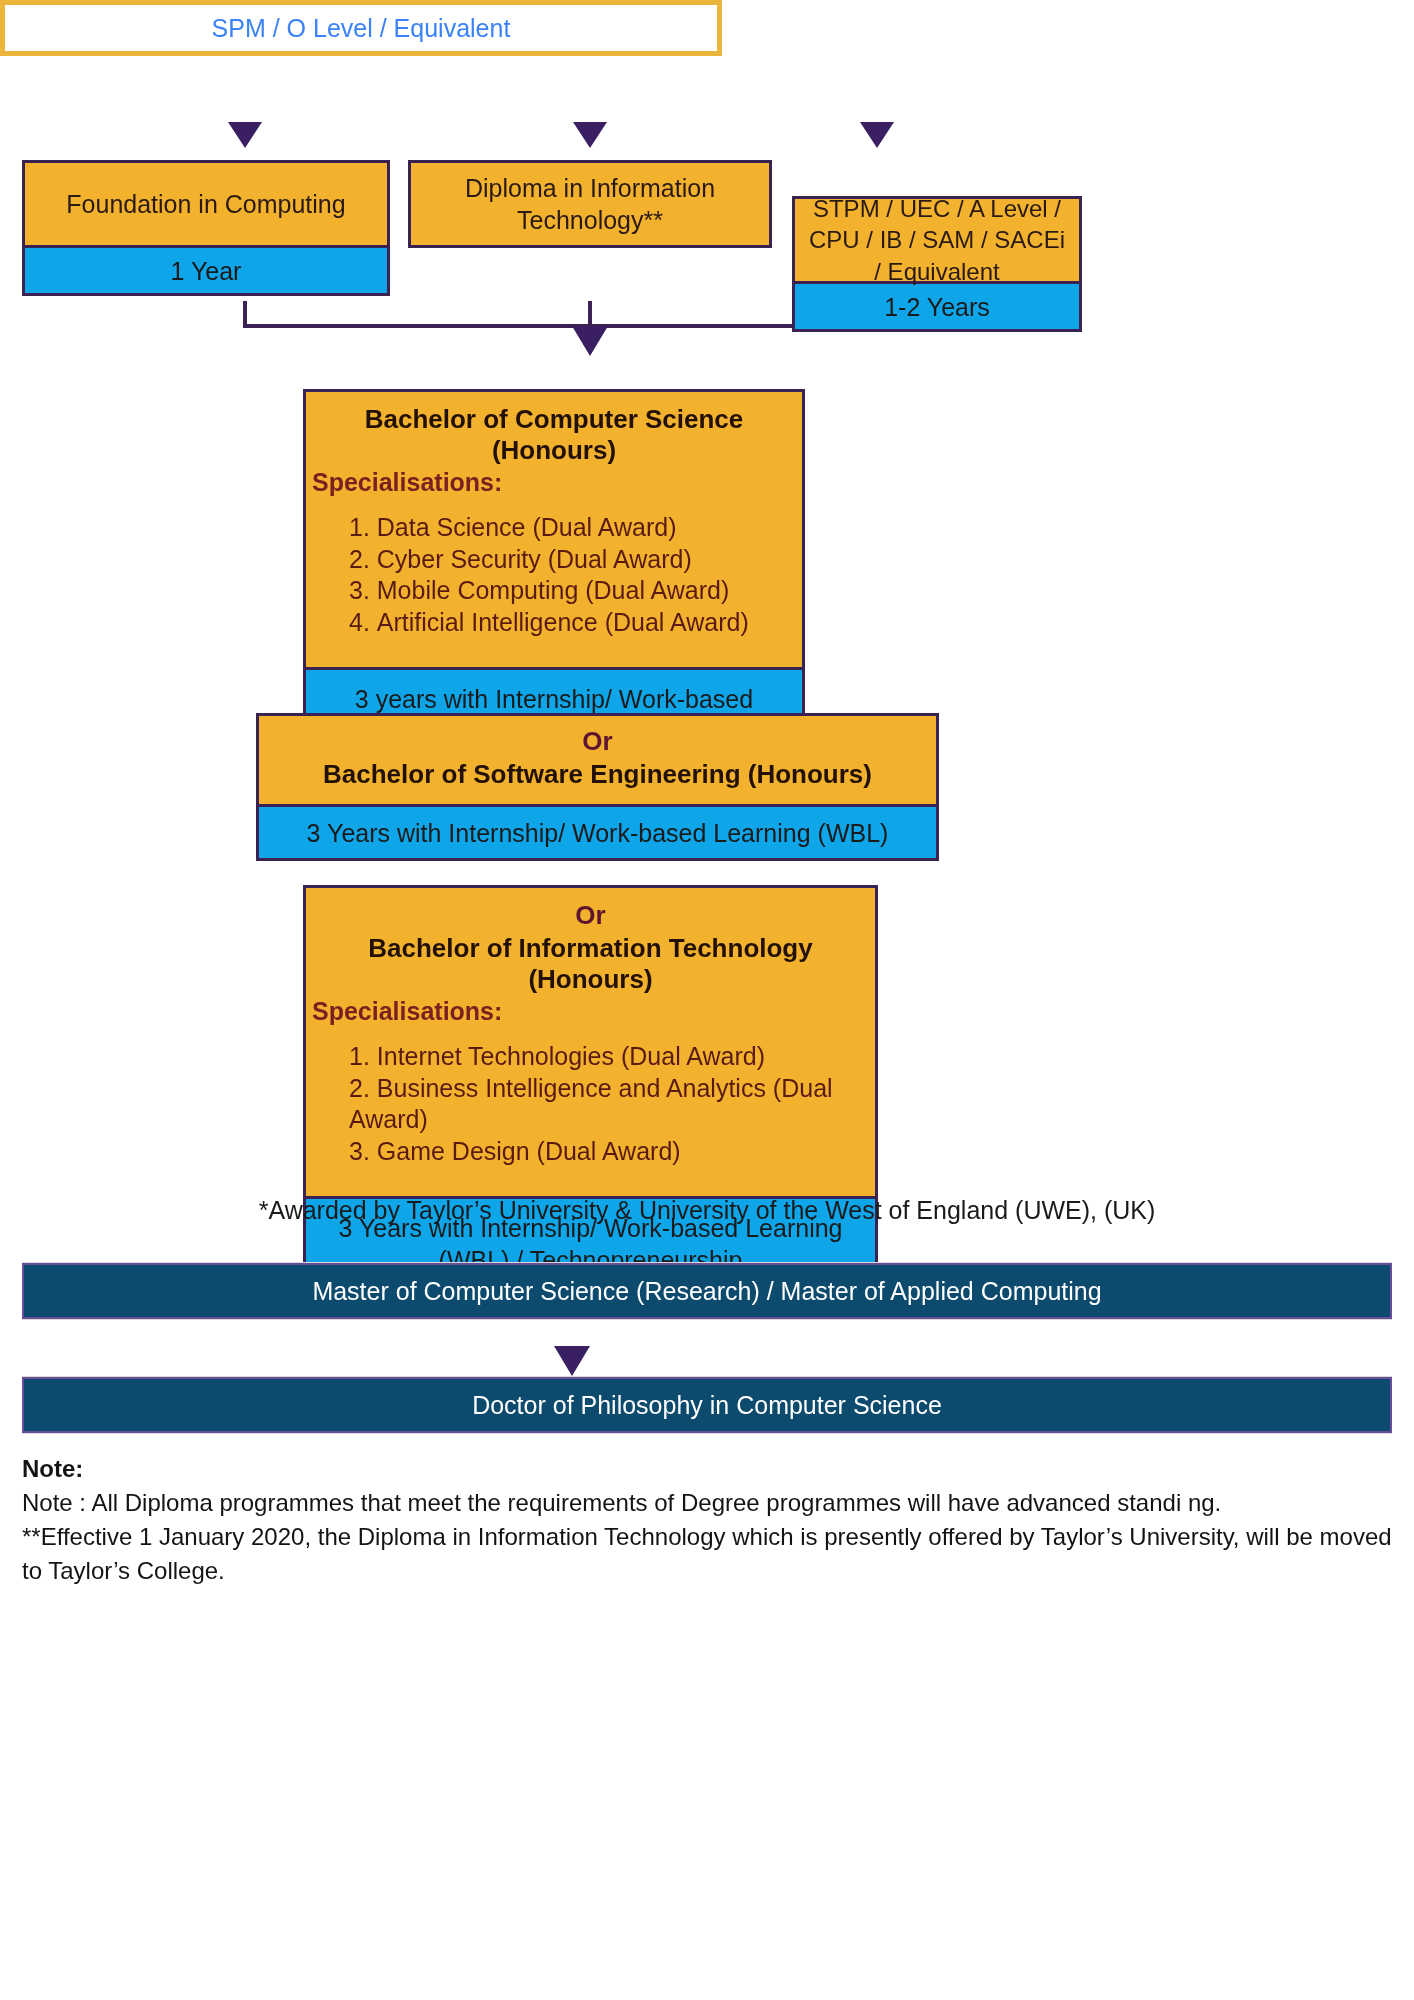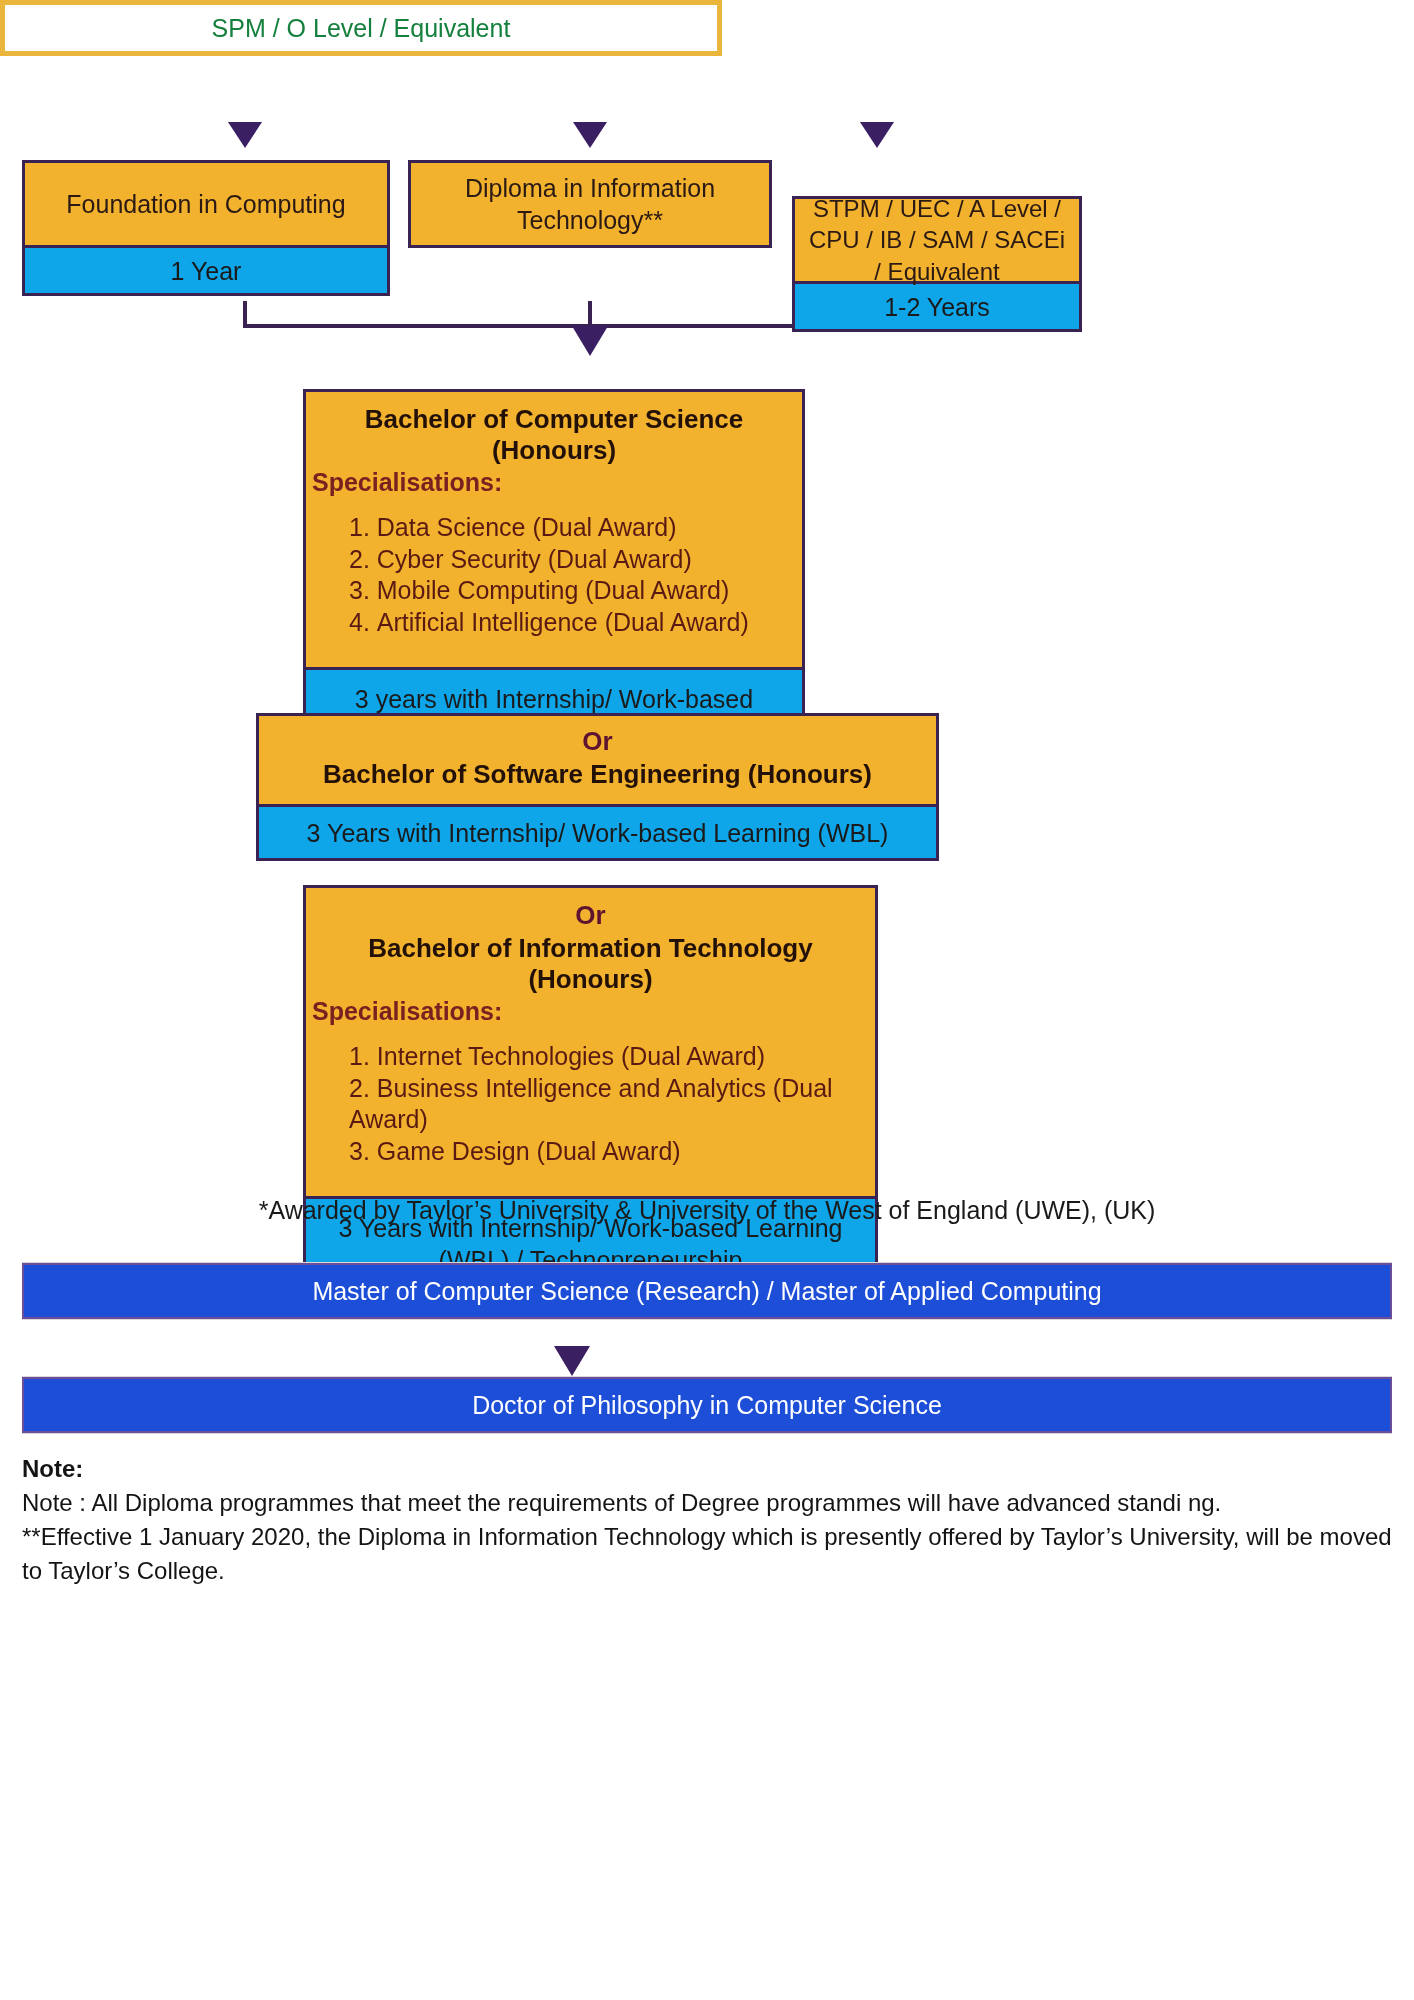--- a/index.html
+++ b/index.html
@@ -43,21 +43,21 @@
     padding: 6px 14px;
   }
 
   
   #entry {
     left: 198px; top: 60px; width: 722px; height: 56px;
     border: 5px solid #E9B63B;
     background: #ffffff;
     display: flex; align-items: center; justify-content: center;
     font-size: 25px;
-    color: #15803d;
+    color: #3b82f6;
   }
 
   
   .r1head { font-size: 25px; line-height: 1.3; padding: 6px 12px; }
 
   #p1 { left: 22px;  top: 160px; width: 368px; }
   #p1 .head { height: 88px; }
   #p1 .dur  { height: 48px; }
 
   #p2 { left: 408px; top: 160px; width: 364px; }
@@ -120,21 +120,21 @@
     position: absolute;
     left: 0; right: 0; top: 1196px;
     text-align: center;
     font-size: 25px;
     color: #1a1a1a;
   }
 
   
   .purple-wrap { position: absolute; left: 22px; width: 1370px; }
   .purple {
-    background: #1d4ed8;
+    background: #0c4a6e;
     border: 2px solid #6B4E9B;
     color: #ffffff;
     height: 56px;
     display: flex; align-items: center; justify-content: center;
     font-size: 25px;
     text-align: center;
   }
   .hairline {
     height: 1px; background: #d8d8d8; width: 100%;
   }

